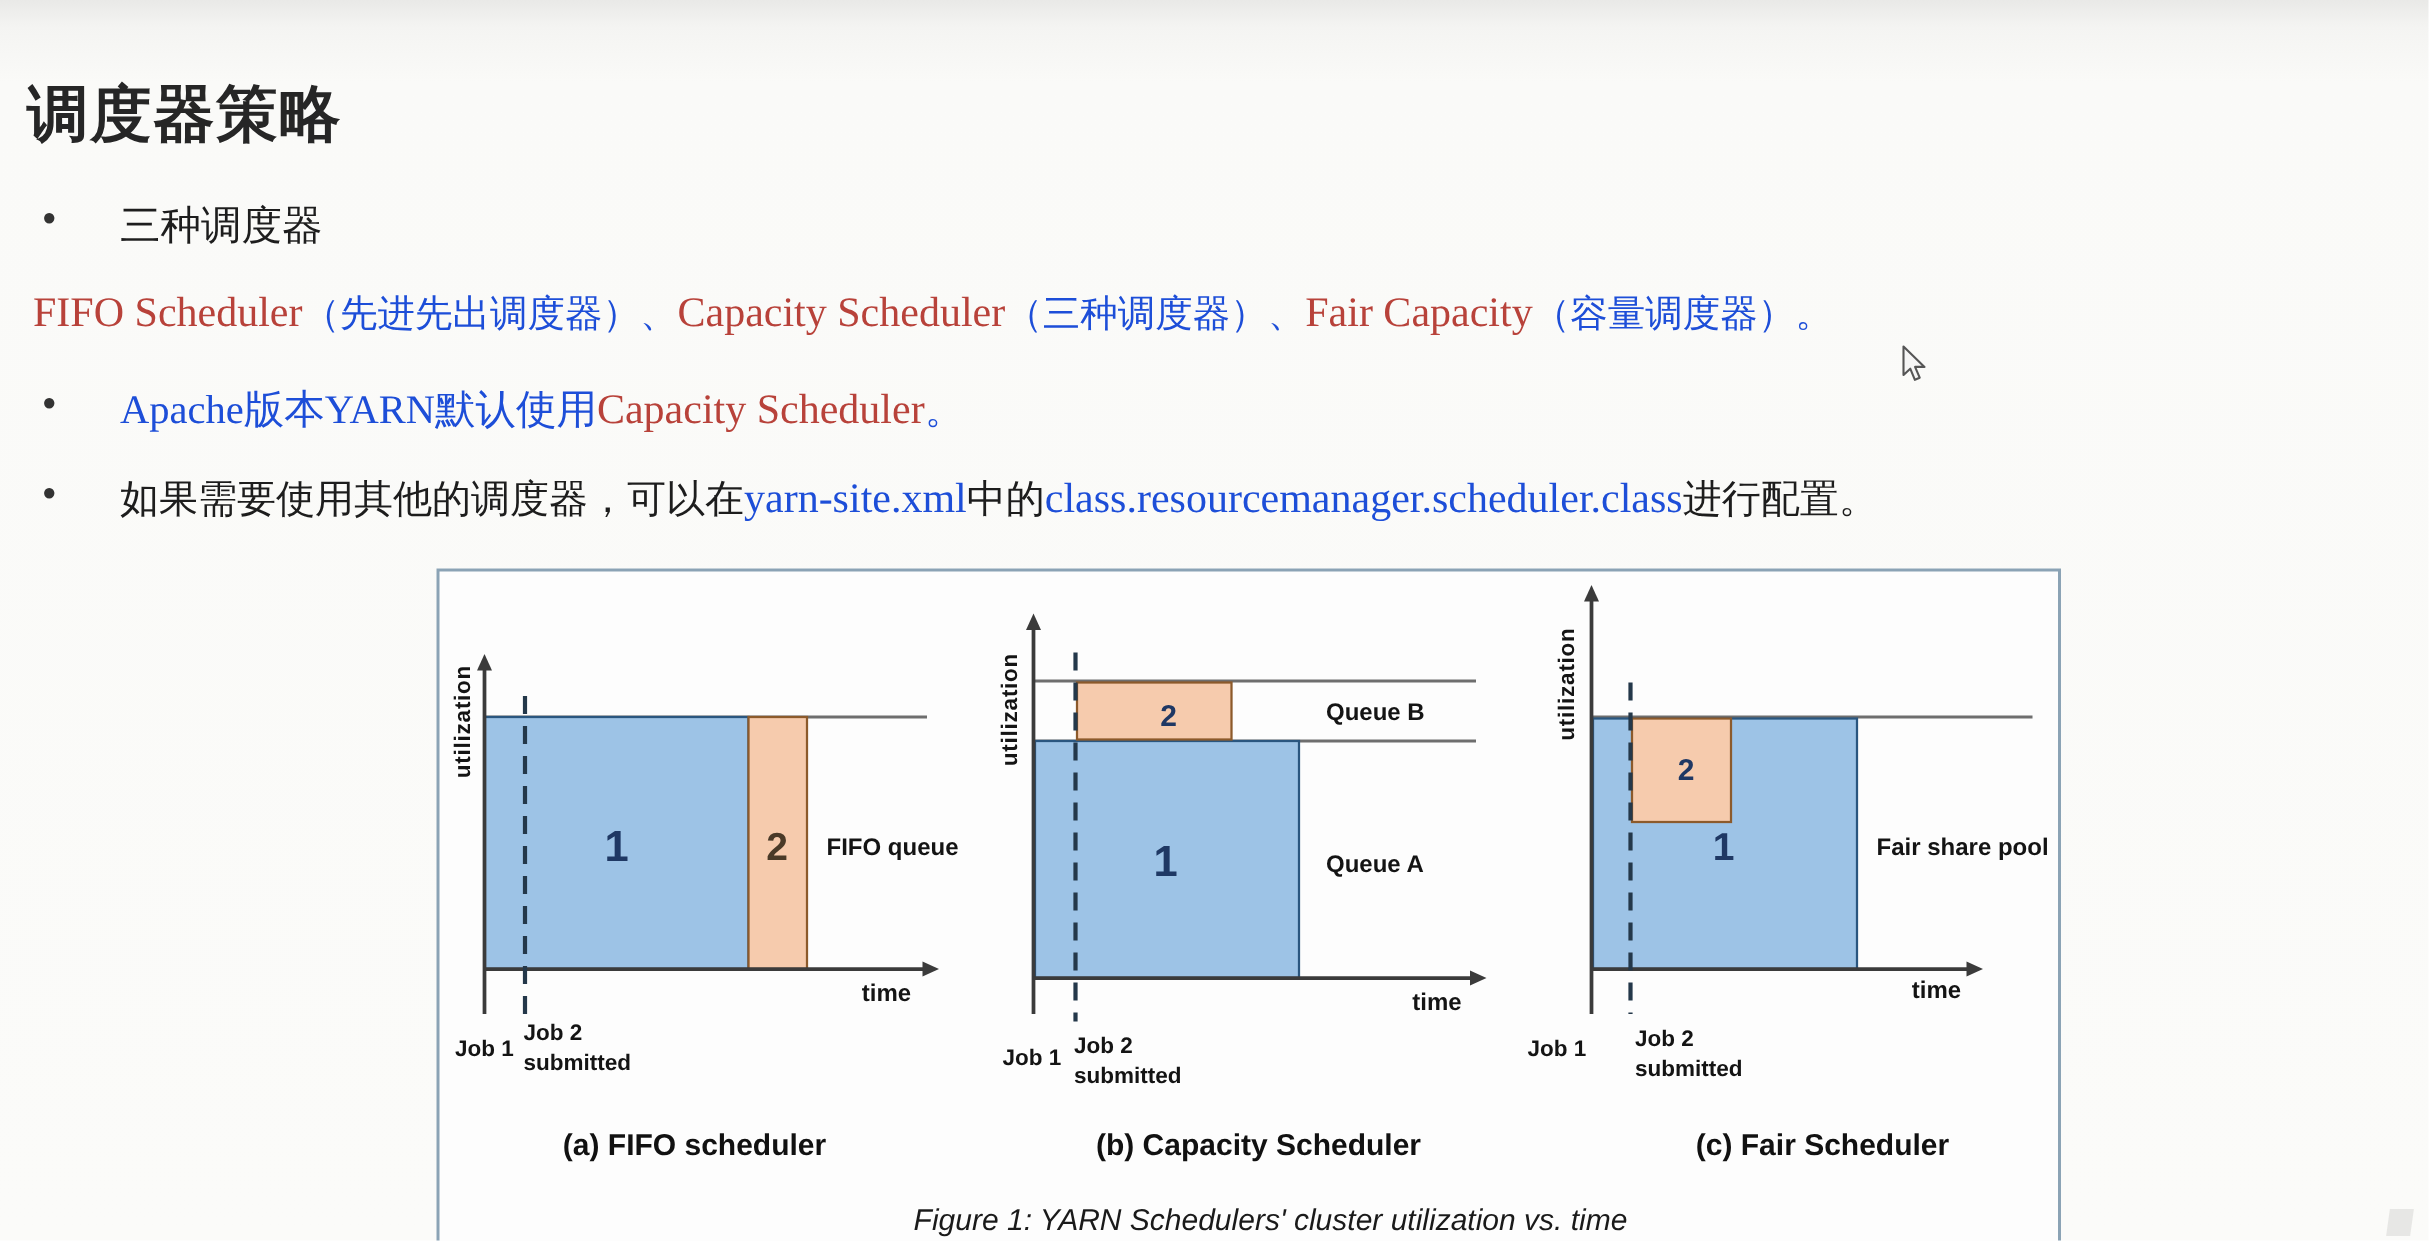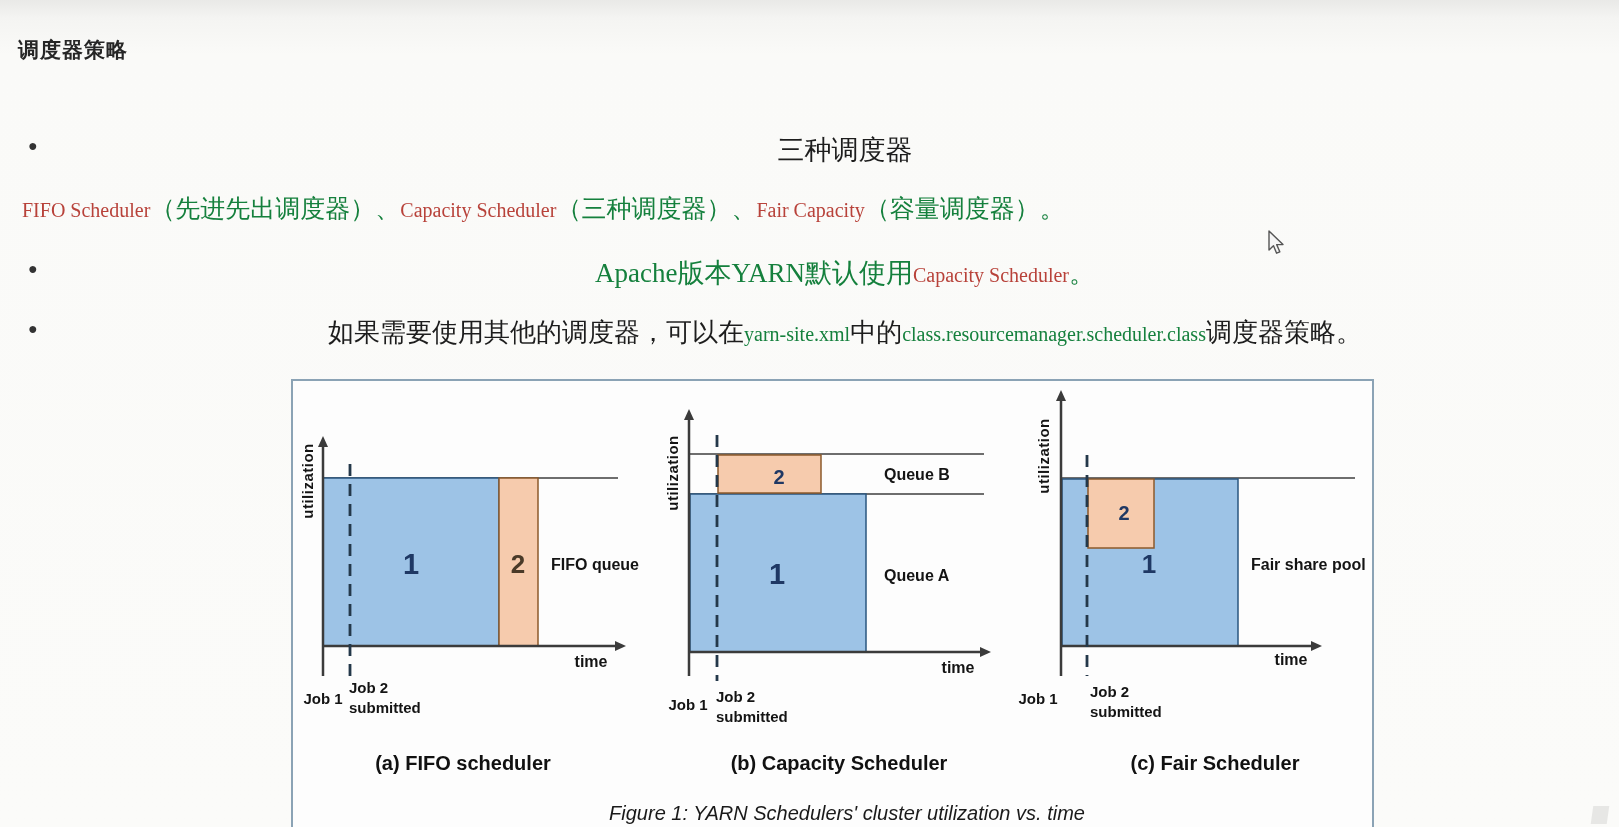--- a/index.html
+++ b/index.html
@@ -2,29 +2,29 @@
 <html><head>
 <meta charset="utf-8">
 <style>
   html,body{margin:0;padding:0;}
   body{
     width:1619px;height:827px;position:relative;overflow:hidden;
     background:linear-gradient(180deg,#e9e9e7 0,#f4f4f2 18px,#fafaf8 55px,#fbfbf9 100%);
     font-family:"Liberation Sans",sans-serif;color:#1f1f1f;
   }
   .abs{position:absolute;}
-  .slide-title{left:18px;top:22px;font-size:21px;font-weight:bold;color:#262626;letter-spacing:1px;}
+  .slide-title{left:18px;top:22px;font-size:41px;font-weight:bold;color:#262626;letter-spacing:1px;}
   .row{position:absolute;left:0;width:1610px;}
   .dot{position:absolute;left:28px;top:5px;font-size:16px;color:#333;}
-  .txt{display:block;margin-left:80px;white-space:nowrap;text-align:center;}
+  .txt{display:block;margin-left:80px;white-space:nowrap;}
   .cjk{font-size:26px;color:#1d1d1d;}
   .cjk-sm{font-size:25px;color:#1d1d1d;}
-  .lat{font-family:"Liberation Serif","DejaVu Serif",serif;font-size:20px;}
+  .lat{font-family:"Liberation Serif","DejaVu Serif",serif;font-size:28px;}
   .red{color:#b8423a;}
-  .blk{color:#15803d;}
+  .blk{color:#1d4ed8;}
   .u{text-decoration-thickness:2px;text-underline-offset:6px;}
   .sched-line{left:22px;top:192px;white-space:nowrap;}
   
   .figure-box{
     left:291px;top:379px;width:1083px;height:460px;box-sizing:border-box;
     border:2px solid #8ba3b5;background:#fdfdfd;
   }
   svg text{font-family:"Liberation Sans",sans-serif;fill:#141414;}
   .t-ylab{font-size:15px;font-weight:bold;letter-spacing:.5px;}
   .t-queue{font-size:16px;font-weight:bold;}
@@ -62,21 +62,21 @@
 <div class="row" style="top:255px">
   <span class="dot">●</span>
   <span class="txt">
     <span class="lat blk u" style="font-size:27px">Apache版本YARN默认使用</span><span class="lat red u">Capacity Scheduler</span><span class="cjk blk">。</span>
   </span>
 </div>
 
 <div class="row" style="top:315px">
   <span class="dot">●</span>
   <span class="txt">
-    <span class="cjk">如果需要使用其他的调度器，可以在</span><span class="lat blk">yarn-site.xml</span><span class="cjk">中的</span><span class="lat blk">class.resourcemanager.scheduler.class</span><span class="cjk">调度器策略。</span>
+    <span class="cjk">如果需要使用其他的调度器，可以在</span><span class="lat blk">yarn-site.xml</span><span class="cjk">中的</span><span class="lat blk">class.resourcemanager.scheduler.class</span><span class="cjk">进行配置。</span>
   </span>
 </div>
 
 <div class="abs figure-box" border-color="#8ba3b5">
   <svg width="1079" height="456" viewBox="0 0 1079 456">
 
     <g>
       <line class="hl" x1="30" y1="97" x2="325" y2="97"></line>
       <rect x="30" y="97" width="176" height="168" class="r-blue" fill="#9dc3e6"></rect>
       <rect x="206" y="97" width="39" height="168" class="r-orng" fill="#f6cbad"></rect>

